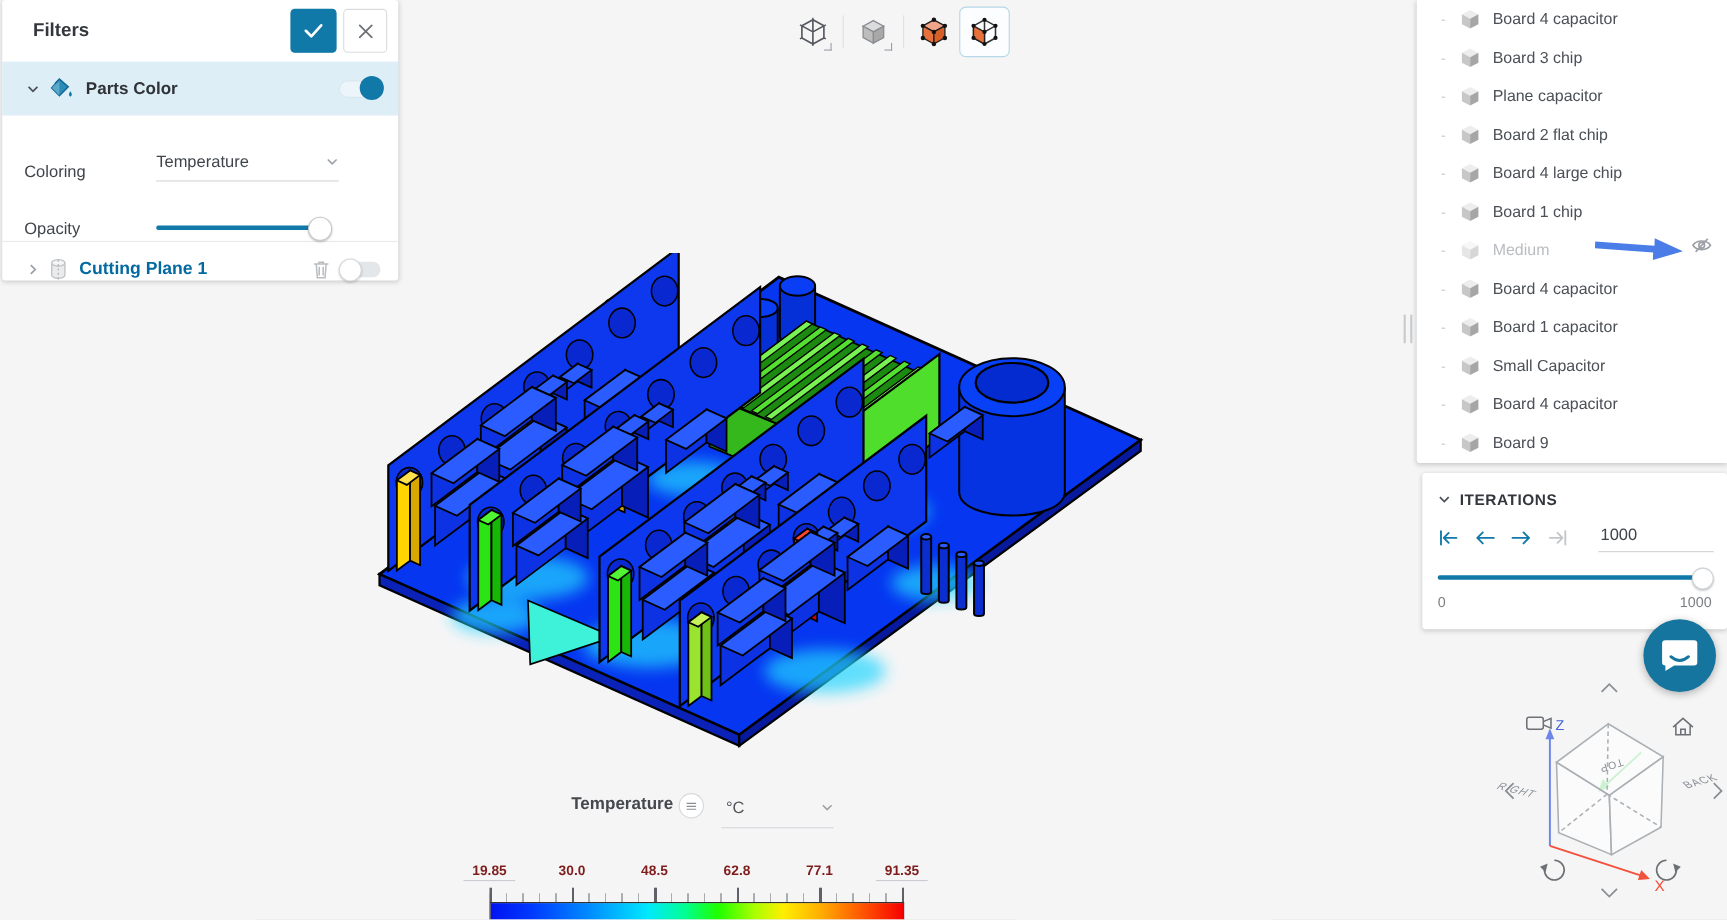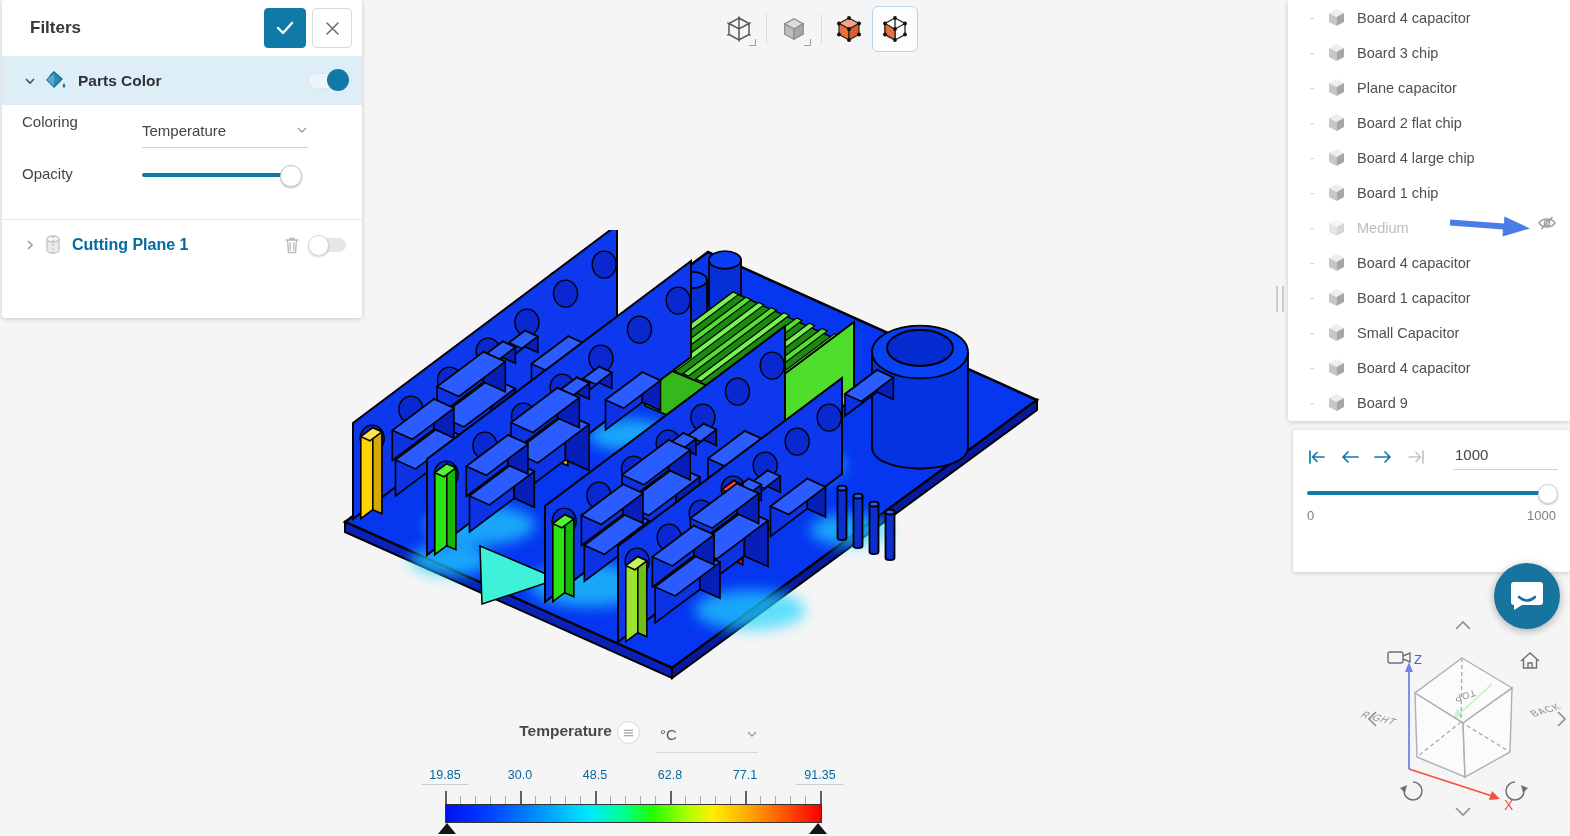--- a/index.html
+++ b/index.html
@@ -1,37 +1,37 @@
 <!DOCTYPE html>
 <html><head>
 <meta charset="utf-8">
 <style>
   html,body{margin:0;padding:0;background:#e9eaeb;}
   #stage{position:relative;width:1570px;height:836px;background:#f5f5f6;overflow:hidden;
          font-family:"Liberation Sans",sans-serif;color:#33373c;}
   .panel{position:absolute;background:#fff;box-shadow:0 1px 5px rgba(0,0,0,.18);border-radius:3px;}
 
   
-  #filters{left:2px;top:0;width:360px;height:318px;}
+  #filters{left:2px;top:0;width:360px;height:255px;}
   .f-header{height:56px;display:flex;align-items:center;padding:0 10px 0 28px;}
   .f-title{font-size:17px;font-weight:700;flex:1;}
   .btn-check{width:42px;height:40px;border-radius:4px;background:#1179a8;border:1px solid #1179a8;
              display:flex;align-items:center;justify-content:center;margin-right:6px;cursor:pointer;}
   .btn-x{width:40px;height:40px;border-radius:4px;background:#fff;border:1px solid #d9dcdf;
          display:flex;align-items:center;justify-content:center;cursor:pointer;}
   .f-row-highlight{height:49px;background:#ddeef7;display:flex;align-items:center;padding:0 16px 0 22px;}
   .chev{width:12px;height:12px;flex:0 0 auto;}
   .f-section-label{font-size:15.5px;font-weight:700;margin-left:10px;flex:1;color:#2f3338;}
   .toggle{position:relative;width:36px;height:14px;border-radius:8px;cursor:pointer;}
   .toggle.on{background:#eef5fa;border:1px solid #d9e7f0;}
   .toggle.on .knob{position:absolute;right:-4px;top:-5px;width:22px;height:22px;border-radius:50%;background:#1179a8;}
   .toggle.off{background:#e4e7e9;}
   .toggle.off .knob{position:absolute;left:-2px;top:-3px;width:19px;height:19px;border-radius:50%;
                     background:#fff;border:1px solid #d5d8db;box-shadow:0 1px 2px rgba(0,0,0,.2);}
-  .f-ctl-row{height:52px;display:flex;align-items:flex-start;padding:0 16px 0 20px;}
+  .f-ctl-row{height:52px;display:flex;align-items:flex-end;padding:0 16px 0 20px;}
   .f-ctl-label{font-size:15px;color:#3f444a;width:120px;}
   .dropdown{position:relative;width:166px;border-bottom:1px solid #cfd3d6;height:34px;
             display:flex;align-items:center;cursor:pointer;}
   .dropdown .val{font-size:15px;color:#3f444a;flex:1;}
   .slider{position:relative;width:150px;height:20px;cursor:pointer;}
   .slider .track{position:absolute;left:0;right:0;top:8px;height:4px;border-radius:2px;background:#1179a8;}
   .slider .knob{position:absolute;right:-10px;top:0;width:20px;height:20px;border-radius:50%;background:#fff;
                 border:1px solid #c5c9cc;box-shadow:0 1px 2px rgba(0,0,0,.25);}
   .f-divider{height:1px;background:#e8eaeb;margin:2px 0 0;}
   .f-cut-row{height:50px;display:flex;align-items:center;padding:0 16px 0 22px;}
@@ -74,21 +74,21 @@
 
   
   #legend{position:absolute;left:445px;top:714px;width:375px;}
   .lg-titlerow{position:relative;height:40px;}
   .lg-title{position:absolute;right:208px;top:8px;font-size:15.5px;font-weight:700;color:#45494e;}
   .lg-menu{position:absolute;left:172px;top:7px;width:23px;height:23px;border-radius:50%;
            border:1px solid #d5d8db;background:#fff;display:flex;align-items:center;justify-content:center;cursor:pointer;}
   .lg-unit{position:absolute;left:211px;top:2px;width:102px;height:36px;border-bottom:1px solid #d5d8db;
            display:flex;align-items:center;cursor:pointer;}
   .lg-unit .val{font-size:15px;color:#54585d;margin-left:4px;flex:1;}
-  .lg-ticklabels{position:relative;height:22px;margin-top:14px;font-size:12.5px;color:#0369a1;}
+  .lg-ticklabels{position:relative;height:22px;margin-top:30px;font-size:12.5px;color:#7f1d1d;font-weight:bold;}
   .lg-ticklabels span{position:absolute;transform:translateX(-50%);top:0;}
   .lg-ticklabels span.editable{border-bottom:1px solid #c9ccd0;padding:0 8px 2px;cursor:text;}
   .lg-ticks{position:relative;width:377px;height:14px;}
   .lg-ticks .minor{position:absolute;left:0;bottom:0;width:377px;height:8px;
        background:repeating-linear-gradient(90deg,#aaaeb2 0 1px,transparent 1px 15px);}
   .lg-ticks .major{position:absolute;left:0;bottom:0;width:377px;height:13px;
        background:repeating-linear-gradient(90deg,#5e6266 0 2px,transparent 2px 75px);}
   .lg-bar{width:375px;height:17px;border:1px solid #333;cursor:pointer;
        background:linear-gradient(90deg,#0013f0 0%,#0039ff 10%,#008cff 24%,#00e8ff 38%,#00ff95 47%,
                   #1dff00 55%,#aaff00 64%,#ffee00 71%,#ffae00 80%,#ff5f00 89%,#f70000 100%);}
@@ -581,20 +581,26 @@
       <line x1="4.5" y1="15" x2="15.5" y2="3" stroke="#9aa0a5" stroke-width="1.5"></line>
     </svg>
   </button>
 
   <div id="drag-handle">
       <i></i>
       <i></i>
     </div>
 
   <div id="iter-panel" class="panel">
+    <div class="it-head">
+      <svg class="chev" width="12" height="12" viewBox="0 0 12 12">
+          <polyline points="2,4 6,8 10,4" fill="none" stroke="#4b5056" stroke-width="1.6"></polyline>
+        </svg>
+      <span class="it-title">ITERATIONS</span>
+    </div>
     <div class="it-nav">
       <button class="nbtn">
         <svg width="20" height="16" viewBox="0 0 20 16">
             <path d="M3 2 V14 M17 8 H6 M10 3.5 L5.5 8 L10 12.5" fill="none" stroke="#1179a8" stroke-width="1.7" stroke-linecap="round" stroke-linejoin="round"></path>
           </svg>
       </button>
       <button class="nbtn">
         <svg width="20" height="16" viewBox="0 0 20 16">
             <path d="M18 8 H3 M8 3 L3 8 L8 13" fill="none" stroke="#1179a8" stroke-width="1.7" stroke-linecap="round" stroke-linejoin="round"></path>
           </svg>

